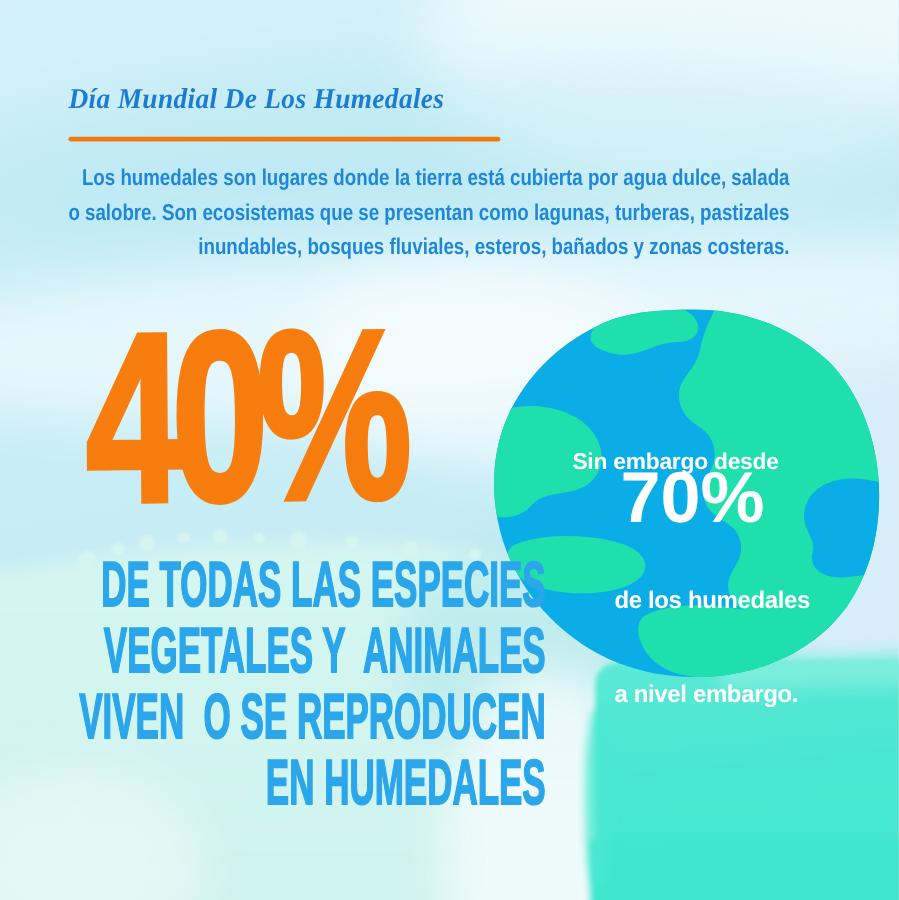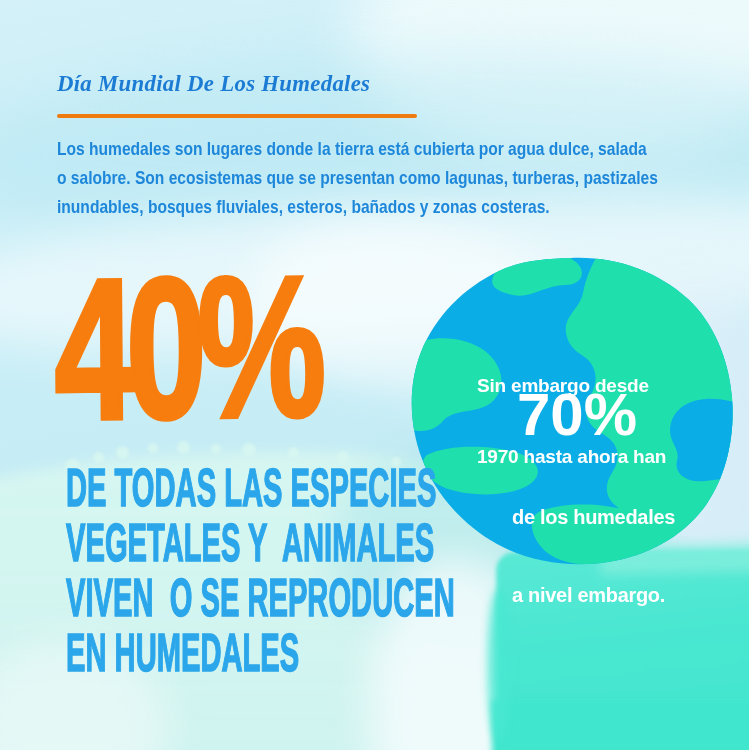--- a/index.html
+++ b/index.html
@@ -35,56 +35,56 @@
     border-top-left-radius:18px; transform:rotate(-0.6deg); filter:blur(2px); }
   .turq-tail { left:492px; top:700px; width:270px; height:60px;
     background:#41e6ce; filter:blur(3px); }
   .turq-rag { left:488px; top:590px; width:22px; height:150px; border-radius:45%;
     background:rgba(73,231,209,0.85); filter:blur(4px); }
   .turq-light { left:600px; top:545px; width:165px; height:28px;
     background:rgba(130,238,221,0.85); filter:blur(6px); transform:rotate(-1.2deg); }
   .bubble { position:absolute; border-radius:50%; background:rgba(214,246,240,0.95);
     filter:blur(1.5px); pointer-events:none; }
 
-  .content { position:absolute; inset:0; z-index:3; }
+  .content { position:absolute; inset:0; z-index:3;text-align:right; }
 
   .title {
     position:absolute; left:57px; top:70px;
     font-family:"Liberation Serif", serif; font-style:italic; font-weight:bold;
     font-size:24px; color:#1c7cd4; letter-spacing:0.3px; white-space:pre;
     transform:scaleX(0.95); transform-origin:left top;
   }
   .title-underline { position:absolute; left:57px; top:114px; width:360px; height:4px;
     background:#ee7a10; border-radius:2px; }
 
   .intro { position:absolute; left:57px; top:134px;
     transform:scaleX(0.82); transform-origin:left top; }
   .intro-line { font-size:19px; line-height:29px; font-weight:bold; color:#1e87da;
     white-space:pre; }
 
-  .stat40 { position:absolute; left:54px; top:250px; }
+  .stat40 { position:absolute; left:71px; top:250px; }
   .stat40-value {
     font-size:200px; line-height:1; font-weight:bold; color:#f67d0e;
     letter-spacing:-12px; -webkit-text-stroke:5px #f67d0e; white-space:pre;
     transform:scaleX(0.72) rotate(-0.6deg); transform-origin:left top;
   }
   .stat40-desc { position:absolute; left:66px; top:460px; }
   .stat40-line {
     font-size:53px; line-height:55px; font-weight:bold; color:#2ba6ea;
     -webkit-text-stroke:1.5px #2ba6ea; white-space:pre;
     transform:scaleX(0.55); transform-origin:left top;
   }
 
   .globe { position:absolute; left:405px; top:255px; width:330px; height:310px; z-index:2; }
   .globe svg { position:absolute; inset:0; }
   .globe-lead { position:absolute; left:72px; top:72px; color:#fff; font-weight:bold;
     font-size:19px; line-height:23.5px; white-space:pre; letter-spacing:-0.2px; }
   .globe-value { position:absolute; left:112px; top:130px; color:#fff; font-weight:bold;
     font-size:60px; line-height:60px; white-space:pre; }
-  .globe-tail { position:absolute; left:107px; top:197px; color:#fff; font-weight:bold;
+  .globe-tail { position:absolute; left:107px; top:181px; color:#fff; font-weight:bold;
     font-size:20px; line-height:26px; white-space:pre; letter-spacing:-0.3px; }
 </style>
 </head>
 <body>
 
 <div class="canvas">
 
   <div class="bg-layer w-topright"></div>
   <div class="bg-layer w-band"></div>
   <div class="bg-layer w-mid-white"></div>
@@ -123,21 +123,20 @@
         <path d="M243,8 C252,0 266,2 268,10 C270,18 258,24 249,20 C242,17 240,13 243,8 Z" fill="#1fe0ac"></path>
         <path d="M196,-5 L330,-5 L336,200 L330,310 L235,312 C222,300 238,286 230,270 C222,255 204,252 202,236 C200,220 216,214 212,196 C208,178 188,180 182,162 C176,144 194,138 190,118 C186,98 168,102 162,82 C156,62 174,56 178,38 C181,22 188,6 196,-5 Z" fill="#1fe0ac"></path>
         <path d="M332,148 C300,138 272,146 266,168 C261,186 276,192 272,206 C269,218 281,228 300,226 L334,222 Z" fill="#0bade6"></path>
         <path d="M-4,96 C20,78 58,80 80,96 C98,110 102,132 88,146 C74,160 50,152 38,166 C26,180 4,178 -4,168 Z" fill="#1fe0ac"></path>
         <path d="M22,200 C45,188 95,190 118,200 C136,208 138,222 122,231 C100,243 58,241 38,232 C22,225 12,208 22,200 Z" fill="#1fe0ac"></path>
         <path d="M134,257 C160,245 212,248 236,261 C256,272 252,291 230,301 C204,313 163,313 144,299 C128,288 120,264 134,257 Z" fill="#1fe0ac"></path>
       </g>
     </svg>
     <div class="globe-lead">
       <div>Sin embargo desde</div>
-      <div>1970 hasta ahora han</div>
     </div>
     <div class="globe-value">70%</div>
     <div class="globe-tail">
       <div>de los humedales</div>
       <div>a nivel embargo.</div>
     </div>
   </div>
 
   <div class="content">
     <h1 class="title">Día Mundial De Los Humedales</h1>

